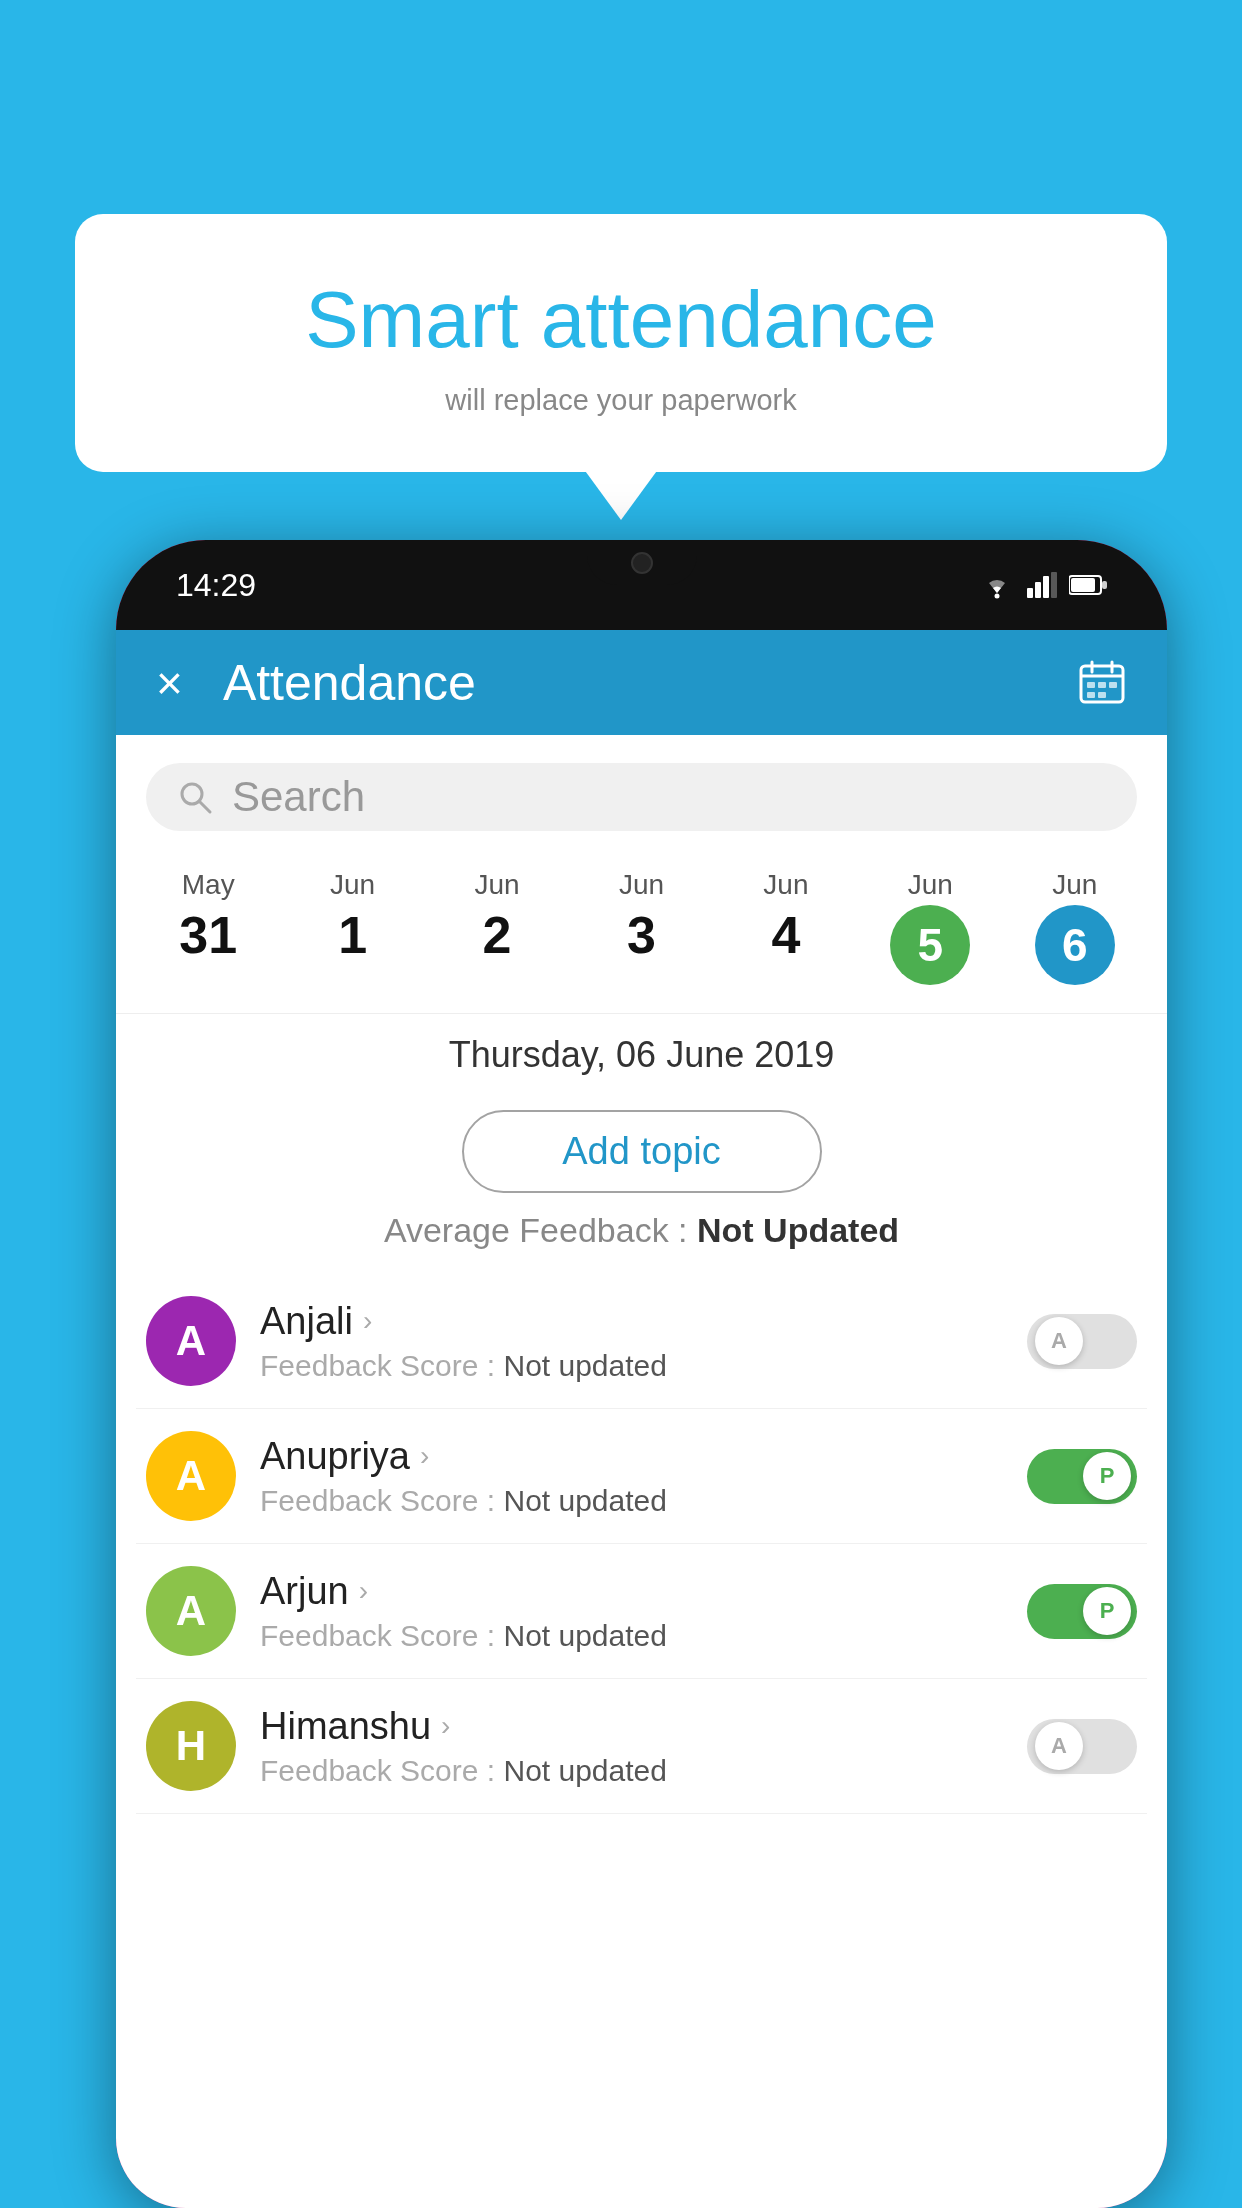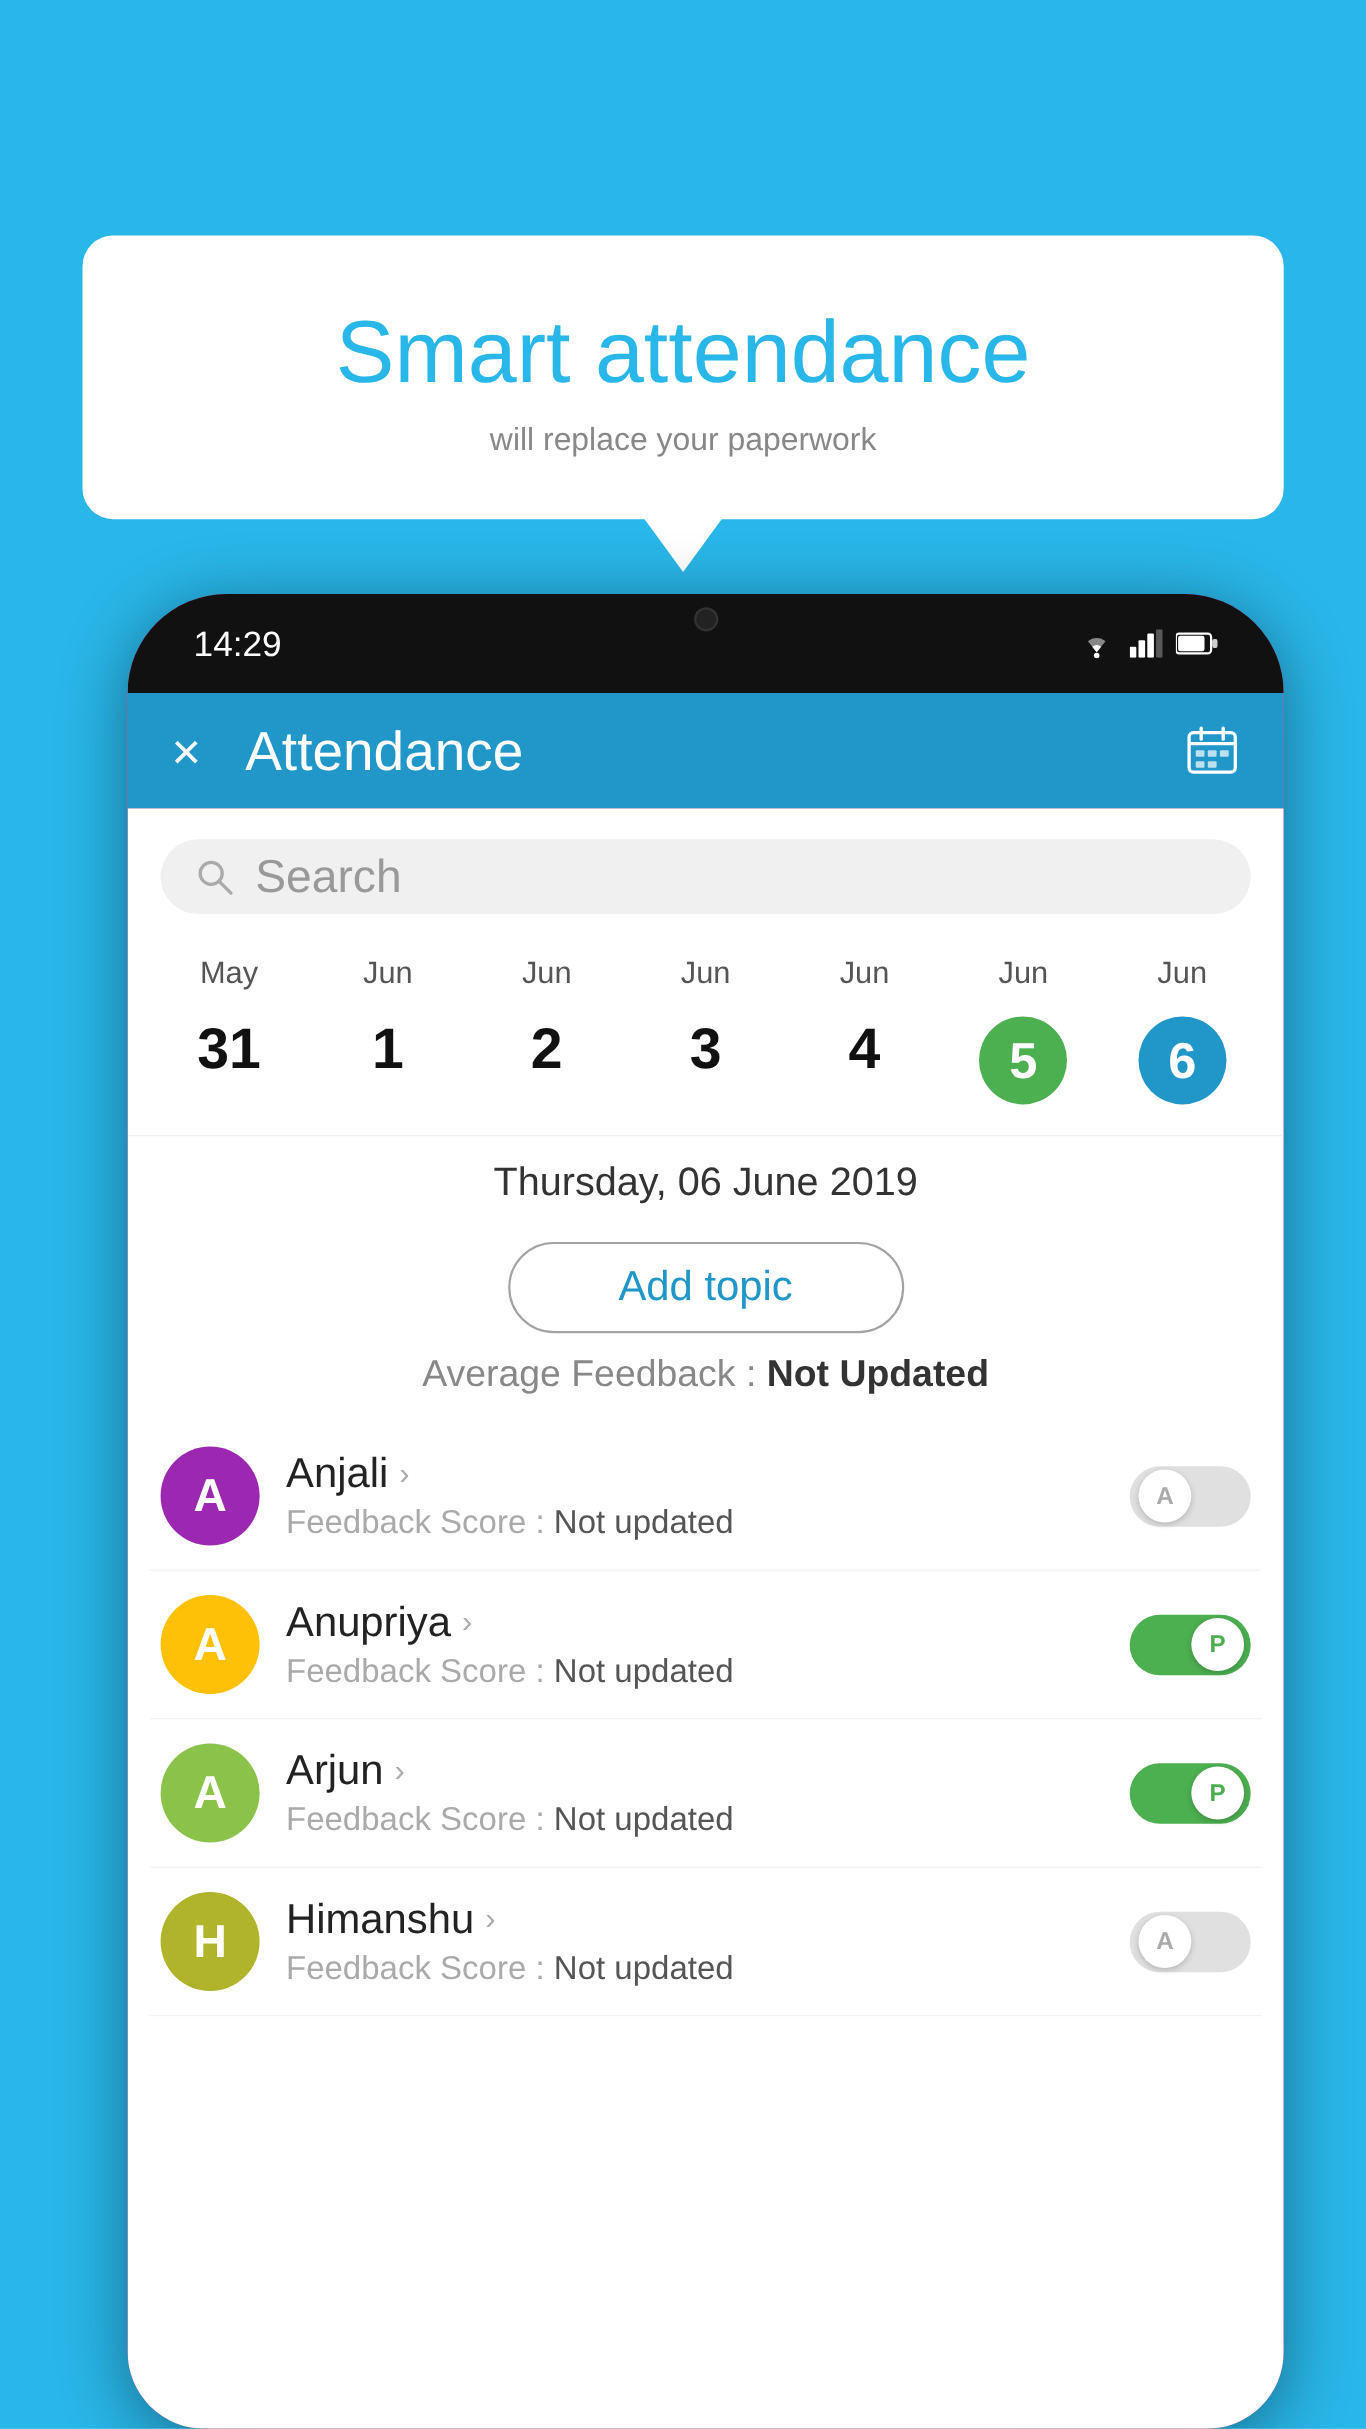--- a/index.html
+++ b/index.html
@@ -156,21 +156,21 @@
       align-items: stretch;
       padding: 0 20px;
       margin-bottom: 10px;
     }
     .date-cell {
       flex: 1;
       display: flex;
       flex-direction: column;
       align-items: center;
       padding: 18px 4px;
-      gap: 23px;
+      gap: 4px;
     }
     .date-month {
       font-size: 28px;
       color: #555;
       font-weight: 400;
     }
     .date-number {
       font-size: 52px;
       font-weight: 700;
       color: #111;

